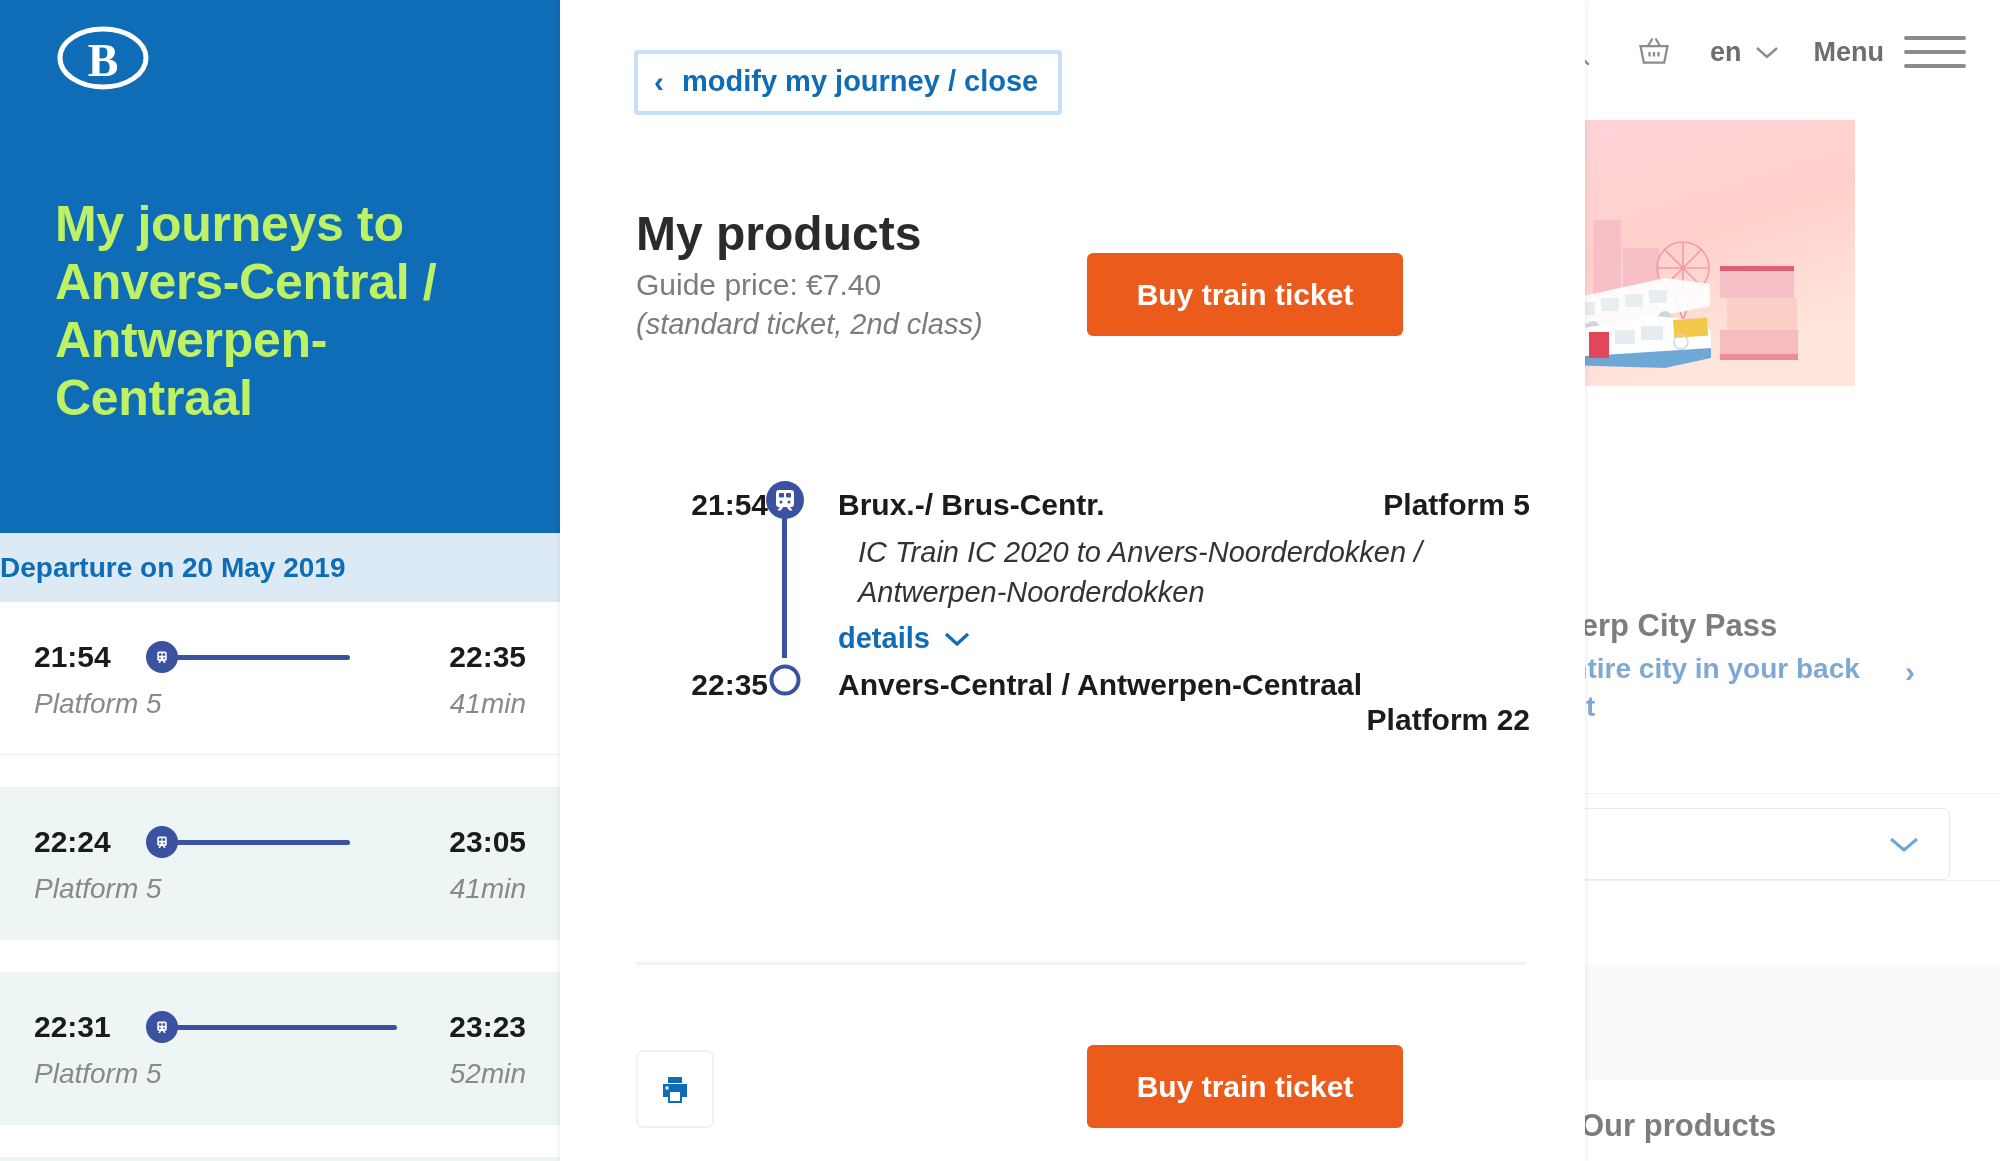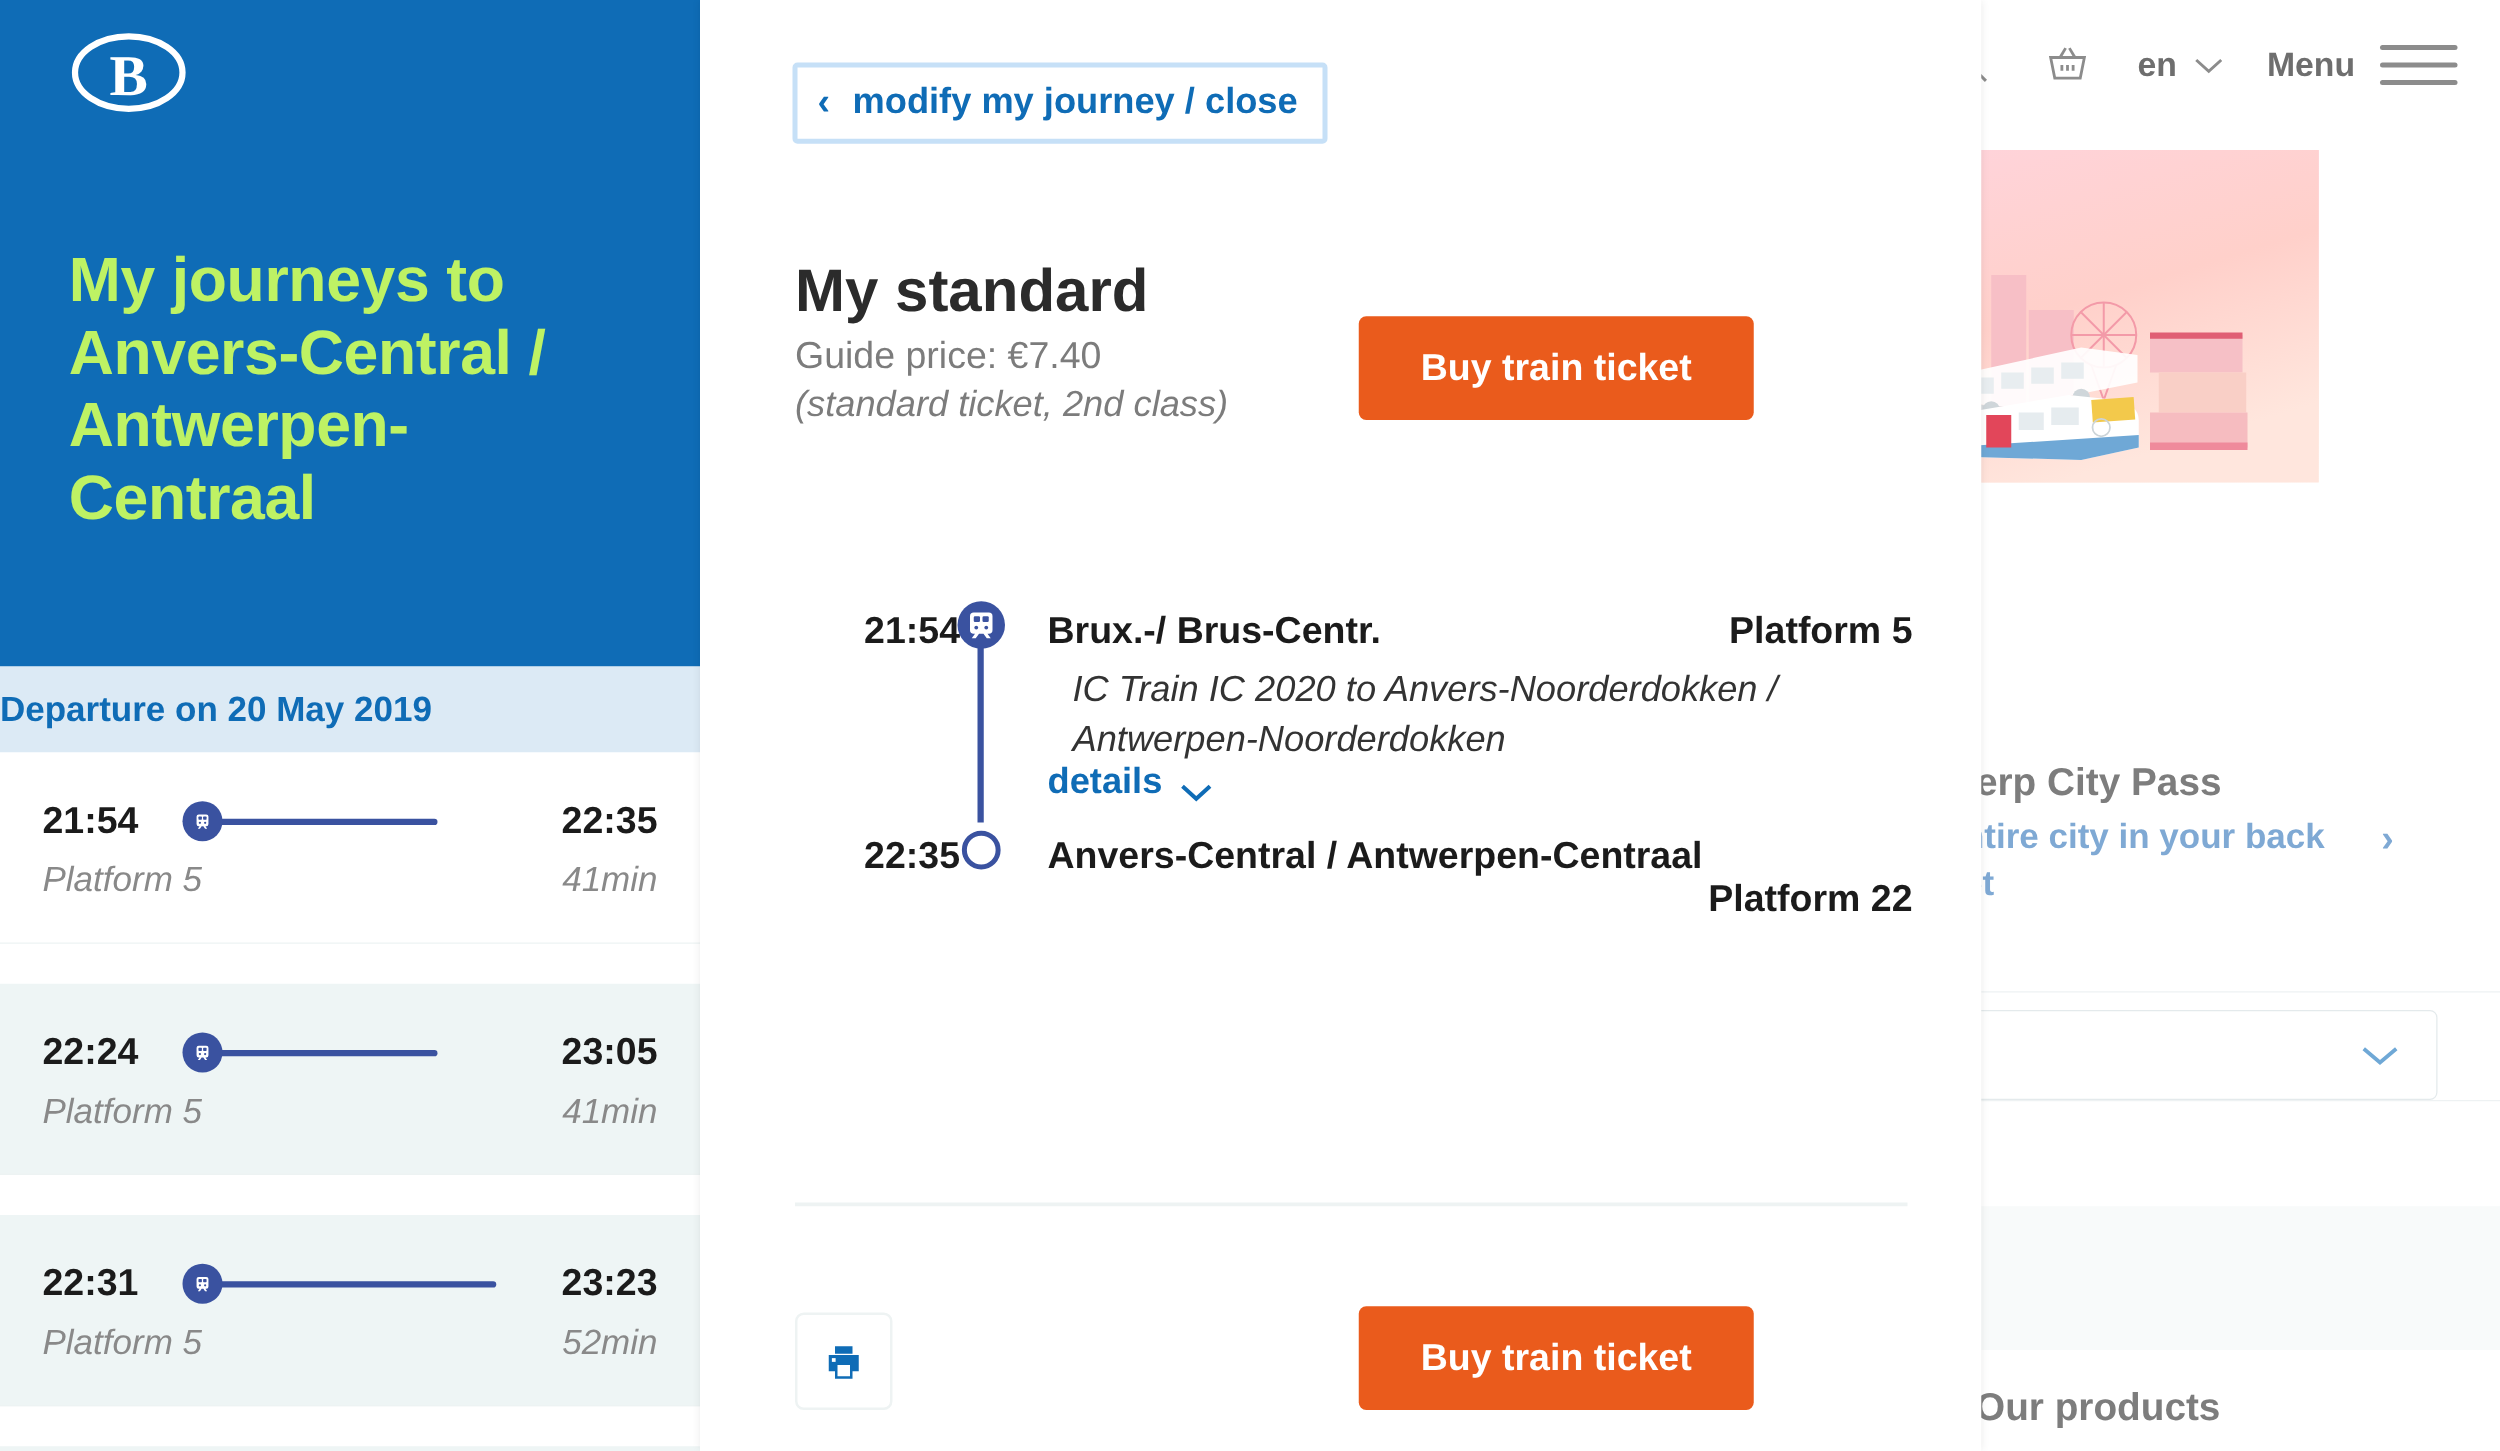--- a/index.html
+++ b/index.html
@@ -360,21 +360,21 @@
       </div>
   </div>
 
   <div class="modal">
 
     <div class="modify-btn">
       <span class="chev">‹</span>
       <span class="lbl">modify my journey / close</span>
     </div>
 
-    <div class="m-title">My standard</div>
+    <div class="m-title">My products</div>
     <div class="m-price">Guide price: €7.40</div>
     <div class="m-class">(standard ticket, 2nd class)</div>
 
     <button class="btn-orange buy-top">Buy train ticket</button>
 
     <div class="tl">
       <div class="tl-rail" style="top:32px; height:156px;"></div>
 
       <div class="tl-time" style="left:78px; top:18px;">21:54</div>
       <div class="tl-node" style="left:205px; top:10px;">
@@ -383,21 +383,21 @@
           <path d="M14 10h12a3 3 0 0 1 3 3v11a3 3 0 0 1-3 3h-1l2.6 3.6h-3.2L21.8 27h-3.6L15.6 30.6h-3.2L15 27h-1a3 3 0 0 1-3-3V13a3 3 0 0 1 3-3z" fill="#fff"></path>
           <rect x="14" y="13" width="5" height="4.6" rx="1" fill="#3a52a0"></rect>
           <rect x="21" y="13" width="5" height="4.6" rx="1" fill="#3a52a0"></rect>
           <circle cx="16" cy="22" r="1.5" fill="#3a52a0"></circle>
             <circle cx="24" cy="22" r="1.5" fill="#3a52a0"></circle>
         </svg>
       </div>
       <div class="tl-stop" style="top:18px;">Brux.-/ Brus-Centr.</div>
       <div class="tl-plat" style="right:55px; top:18px;">Platform 5</div>
       <div class="tl-train" style="top:62px;">IC Train IC 2020 to Anvers-Noorderdokken / Antwerpen-Noorderdokken</div>
-      <div class="tl-details" style="top:139px;align-items:flex-end;">
+      <div class="tl-details" style="top:152px;">
         <span class="dl">details</span>
         <svg class="dc" width="28" height="17" viewBox="0 0 28 17" fill="none" stroke="#0f6cb6" stroke-width="3.2">
             <polyline points="3,4 14,14 25,4"></polyline>
           </svg>
       </div>
 
       <div class="tl-time" style="left:78px; top:198px;">22:35</div>
       <div class="tl-node" style="left:208px; top:193px;">
         <svg width="34" height="34" viewBox="0 0 34 34">
           <circle cx="17" cy="17" r="13.5" fill="#ffffff" stroke="#3a52a0" stroke-width="4"></circle>

